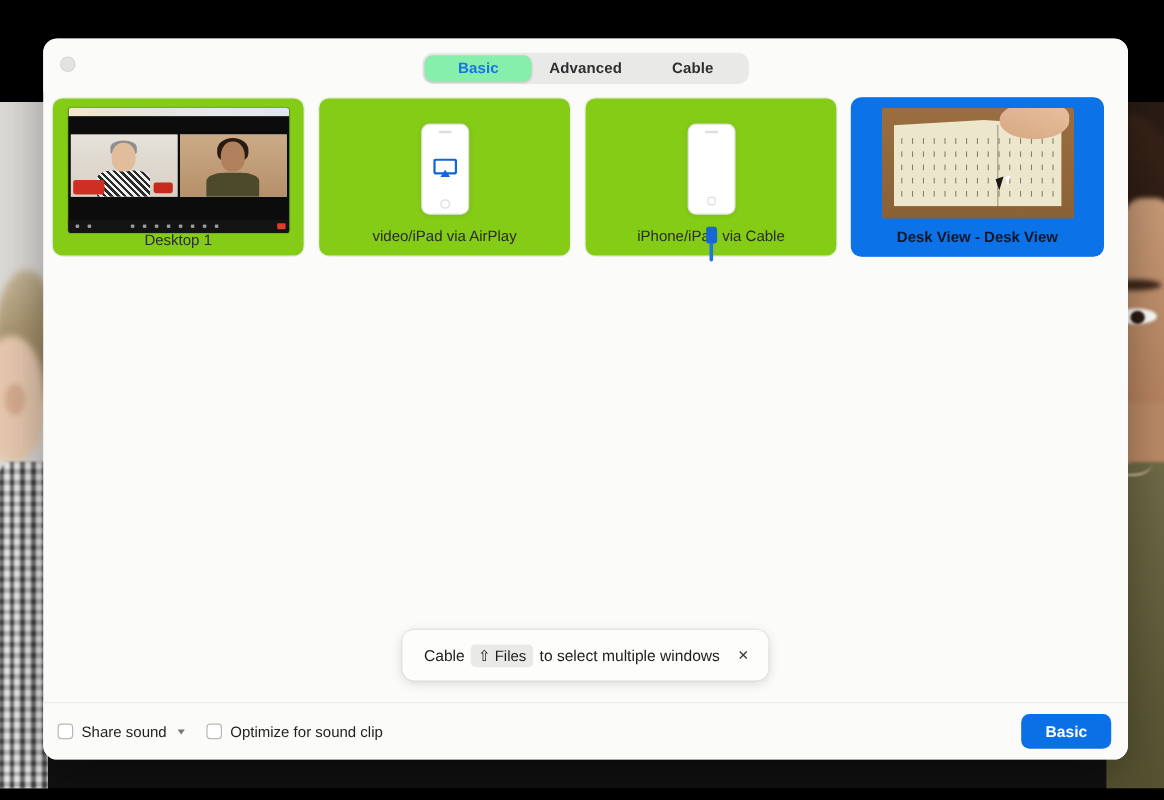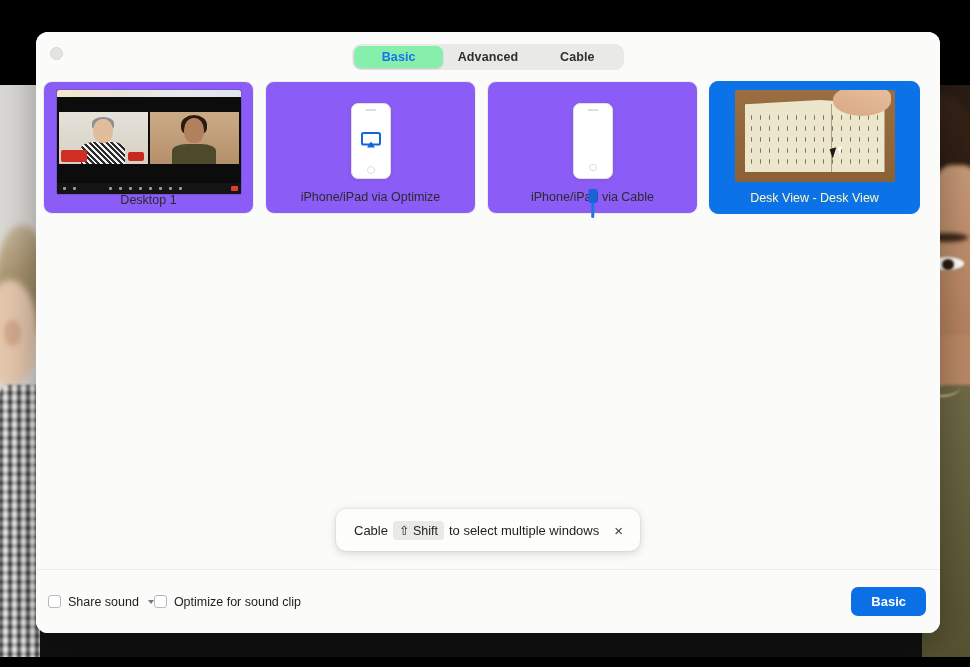--- a/index.html
+++ b/index.html
@@ -186,21 +186,21 @@
     display: grid;
     grid-template-columns: repeat(4, 211px);
     gap: 12px 11px;
     padding: 4px 0 0 0;
     margin-left: 1px;
   }
 
   .tile {
     width: 211px;
     height: 133px;
-    background: #8b5cf6;
+    background: #84cc16;
     border: 1px solid #eceeea;
     border-radius: 9px;
     display: flex;
     flex-direction: column;
     align-items: center;
     justify-content: space-between;
     padding: 8px 6px 6px 6px;
     cursor: default;
   }
   .tile.selected {
@@ -208,21 +208,21 @@
     border-color: #0b72e7;
   }
   .tile-label {
     font-size: 12.5px;
     color: #2b2b2b;
     text-align: center;
     line-height: 1.1;
     padding-bottom: 2px;
     white-space: nowrap;
   }
-  .tile.selected .tile-label { color: #fef9c3; font-weight: 400; margin-top: 10px; }
+  .tile.selected .tile-label { color: #0f172a; font-weight: 700; margin-top: 10px; }
 
   .thumb-wrap {
     flex: 1 1 auto;
     display: flex; align-items: center; justify-content: center;
     width: 100%;
   }
 
   
   .thumb-desktop {
     width: 184px; height: 104px;
@@ -388,25 +388,25 @@
     display: inline-flex; align-items: center; gap: 3px;
   }
   .toast-close {
     font-size: 15px; color: #3a3a3a; line-height: 1;
     padding: 2px 3px; cursor: default;
   }
 
   
   .footer {
     flex: 0 0 auto;
-    height: 64px;
+    height: 48px;
     border-top: 1px solid #ececea;
     display: flex; align-items: center;
     padding: 0 14px 0 12px;
-    gap: 0;
+    gap: 18px;
     background: #fbfbf9;
   }
   .check-item { display: flex; align-items: center; gap: 7px; }
   .checkbox {
     width: 13px; height: 13px;
     border: 1px solid #b9b9b7;
     border-radius: 3px;
     background: #ffffff;
   }
   .check-label { font-size: 12.5px; color: #1f1f1f; }
@@ -519,21 +519,21 @@
           <div class="thumb-wrap">
             <div class="phone">
               <div class="speaker"></div>
               <svg width="20" height="17" viewBox="0 0 20 17">
                 <rect x="1" y="1" width="18" height="11.5" rx="1.6" fill="none" stroke="#1266d8" stroke-width="2"></rect>
                 <path d="M10 9.5 L14 15.5 L6 15.5 Z" fill="#1266d8"></path>
               </svg>
               <div class="home"></div>
             </div>
           </div>
-          <div class="tile-label">iPhone/iPad via Optimize</div>
+          <div class="tile-label">video/iPad via AirPlay</div>
         </div>
 
         <div class="tile">
           <div class="thumb-wrap">
             <div class="phone-cable-wrap">
               <div class="phone">
                 <div class="speaker"></div>
                 <div class="home square"></div>
                 <div class="cable"></div>
               </div>
@@ -554,21 +554,21 @@
             </div>
           </div>
           <div class="tile-label">Desk View - Desk View</div>
         </div>
 
       </div>
 
       <div class="toast">
         <div class="toast-text">
           <span>Cable</span>
-          <span class="key-badge">⇧ Shift</span>
+          <span class="key-badge">⇧ Files</span>
           <span>to select multiple windows</span>
         </div>
         <div class="toast-close">×</div>
       </div>
     </div>
 
     <div class="footer">
       <div class="check-item">
         <div class="checkbox"></div>
         <span class="check-label">Share sound</span>

